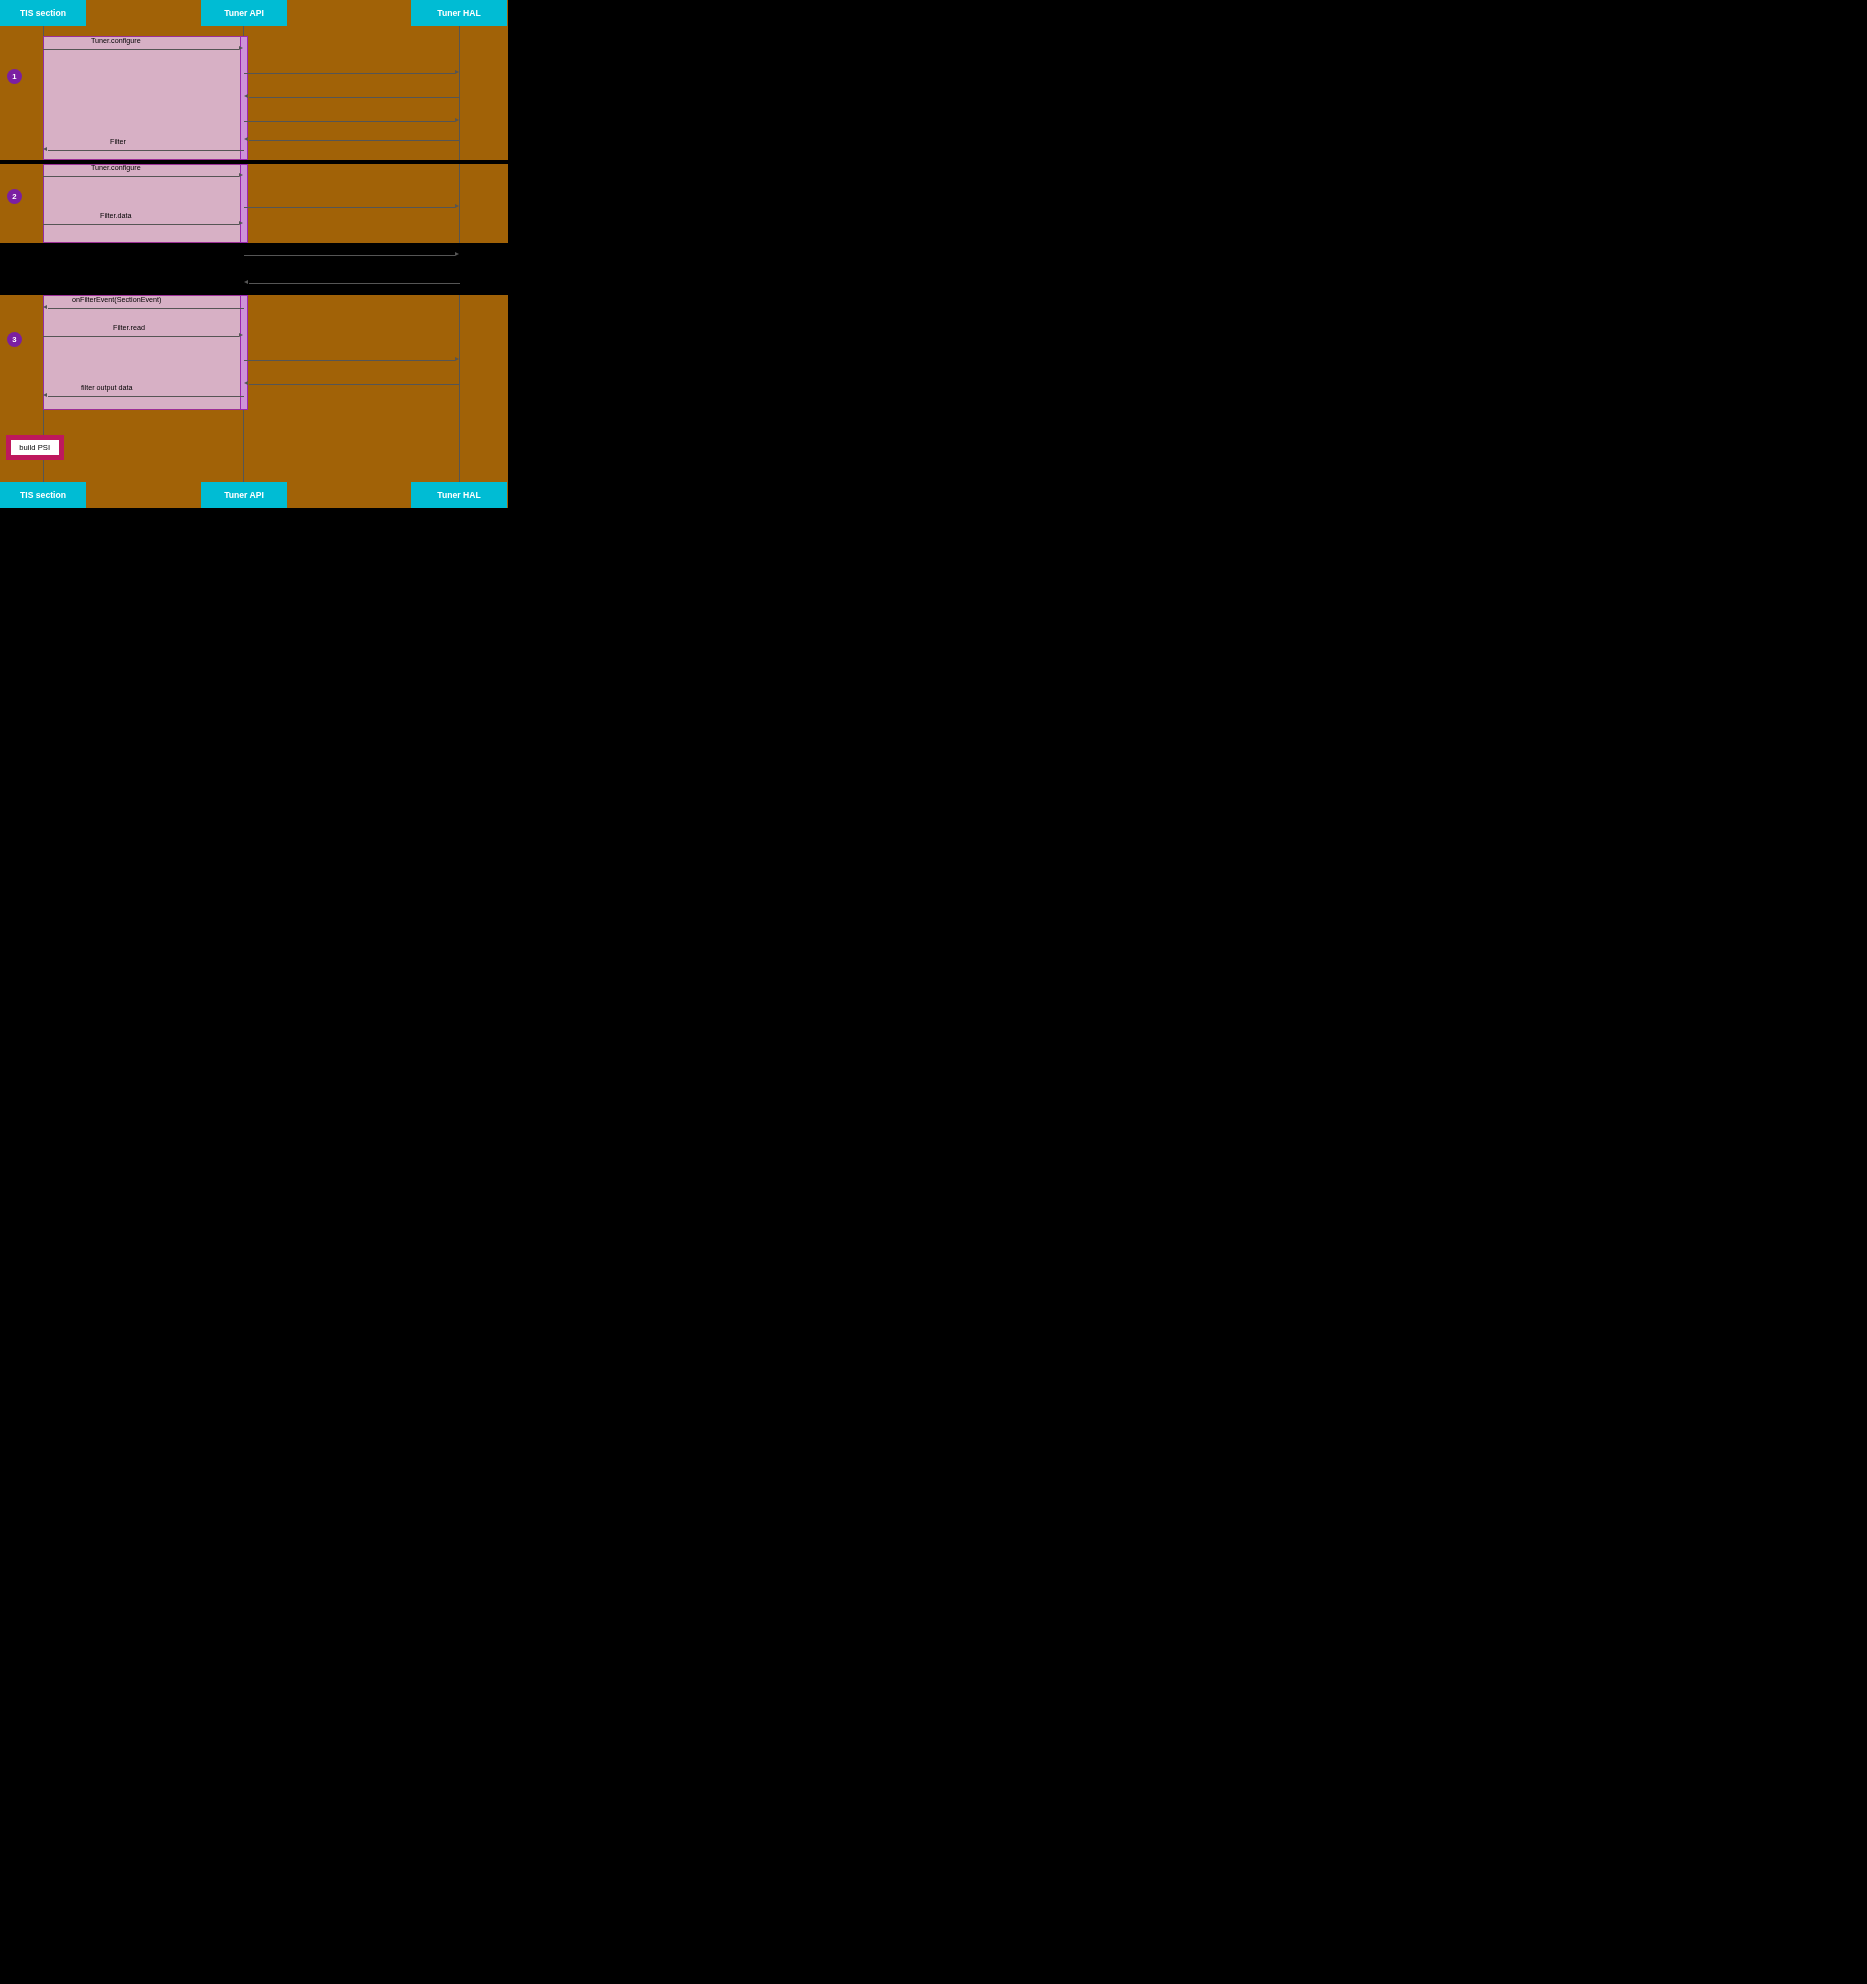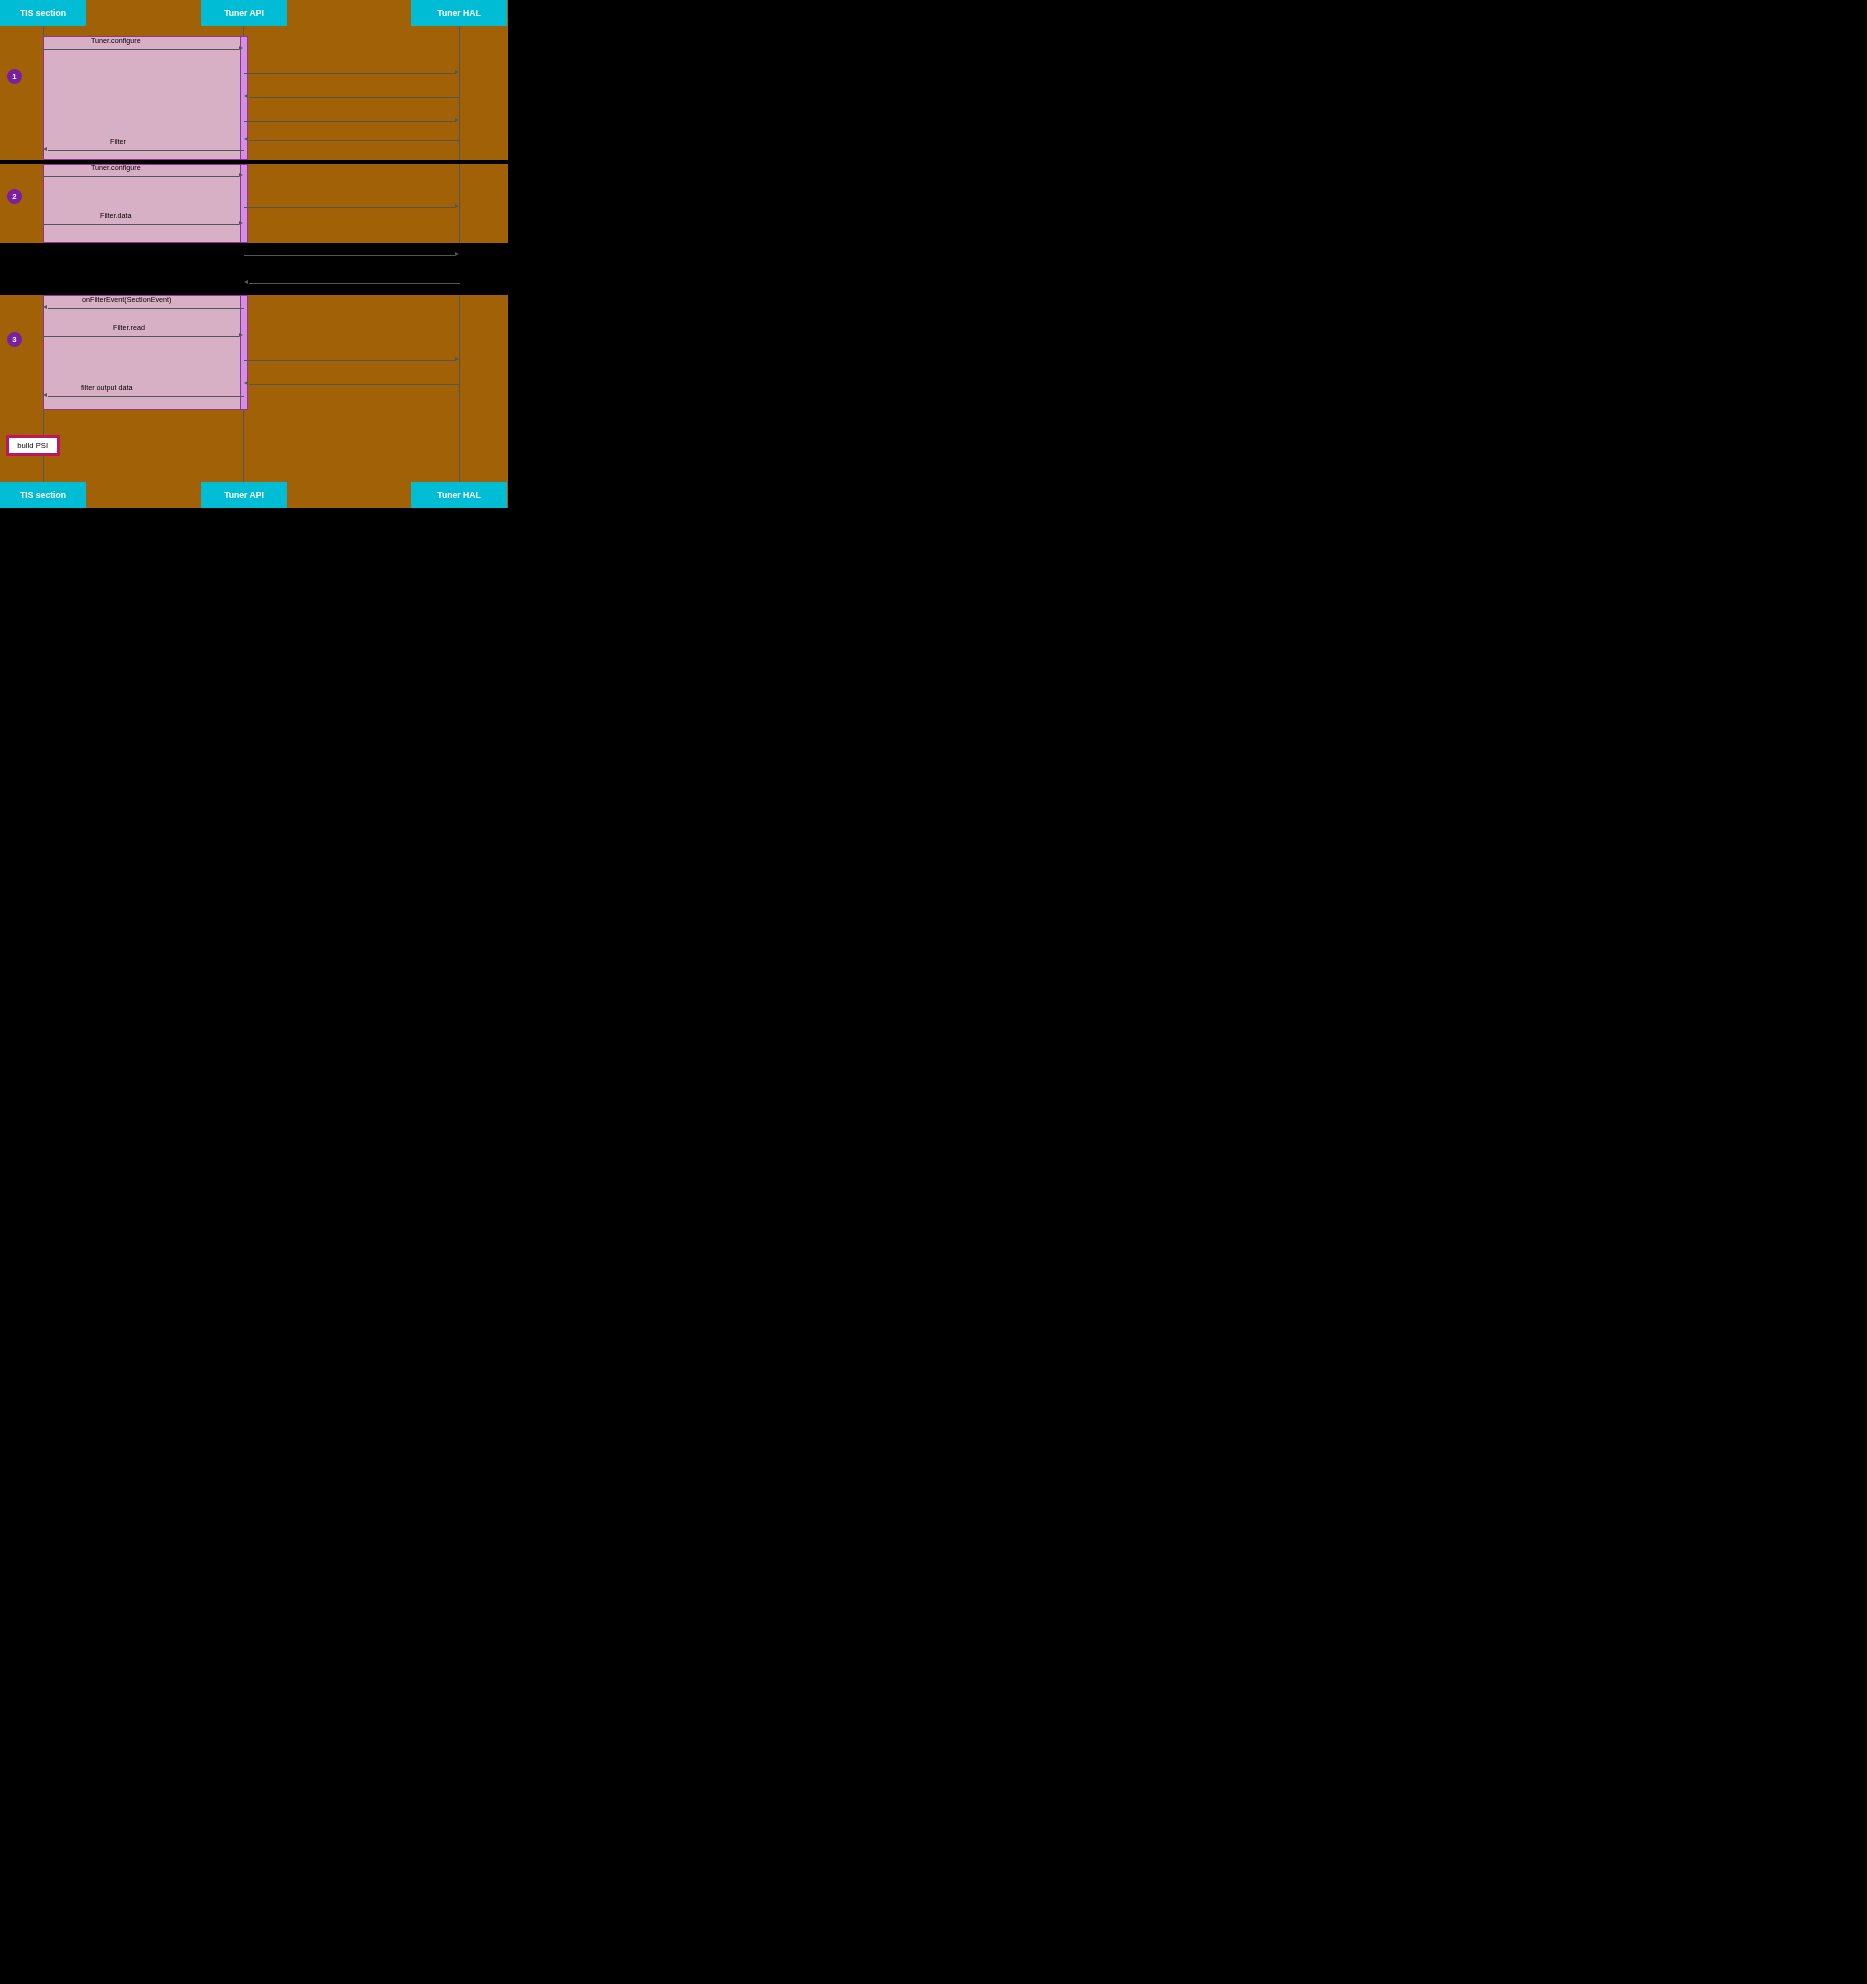--- a/index.html
+++ b/index.html
@@ -126,21 +126,21 @@
       border-top: 2.9px solid transparent;
       border-bottom: 2.9px solid transparent;
       border-right: 4.8px solid #555;
       position: absolute;
     }
 
     
     .build-psi-box {
       position: absolute;
       background: #fff;
-      border: 3px solid #be185d;
+      border: 5px solid #be185d;
       padding: 2.9px 8.6px;
       font-size: 7.7px;
       color: #000;
       z-index: 10;
     }
   </style>
 </head>
 <body>
 
 <div class="diagram">
@@ -252,21 +252,21 @@
   </div>
 
   <div style="position:absolute; top:280px; left:244px; width:216px; z-index:9;">
     <div style="position:absolute; top:2.9px; left:4.8px; width:211px; height:1px; background:#555;"></div>
     <div class="arrowhead-left" style="position:absolute; top:0; left:0;"></div>
   </div>
 
   <div style="position:absolute; top:305px; left:43px; width:201px; z-index:9;">
     <div style="position:absolute; top:2.9px; left:4.8px; width:196px; height:1px; background:#555;"></div>
     <div class="arrowhead-left" style="position:absolute; top:0; left:0;"></div>
-    <div class="arrow-label" style="position:absolute; top:-10.5px; left:39px;">onFilterEvent(SectionEvent)</div>
+    <div class="arrow-label" style="position:absolute; top:-10.5px; left:29px;">onFilterEvent(SectionEvent)</div>
   </div>
 
   <div style="position:absolute; top:333px; left:43px; width:201px; z-index:9;">
     <div style="position:absolute; top:2.9px; left:0; width:196px; height:1px; background:#555;"></div>
     <div class="arrowhead-right" style="position:absolute; top:0; left:196px;"></div>
     <div class="arrow-label" style="position:absolute; top:-9.6px; left:70px;">Filter.read</div>
   </div>
 
   <div style="position:absolute; top:357px; left:244px; width:216px; z-index:9;">
     <div style="position:absolute; top:2.9px; left:0; width:211px; height:1px; background:#555;"></div>

